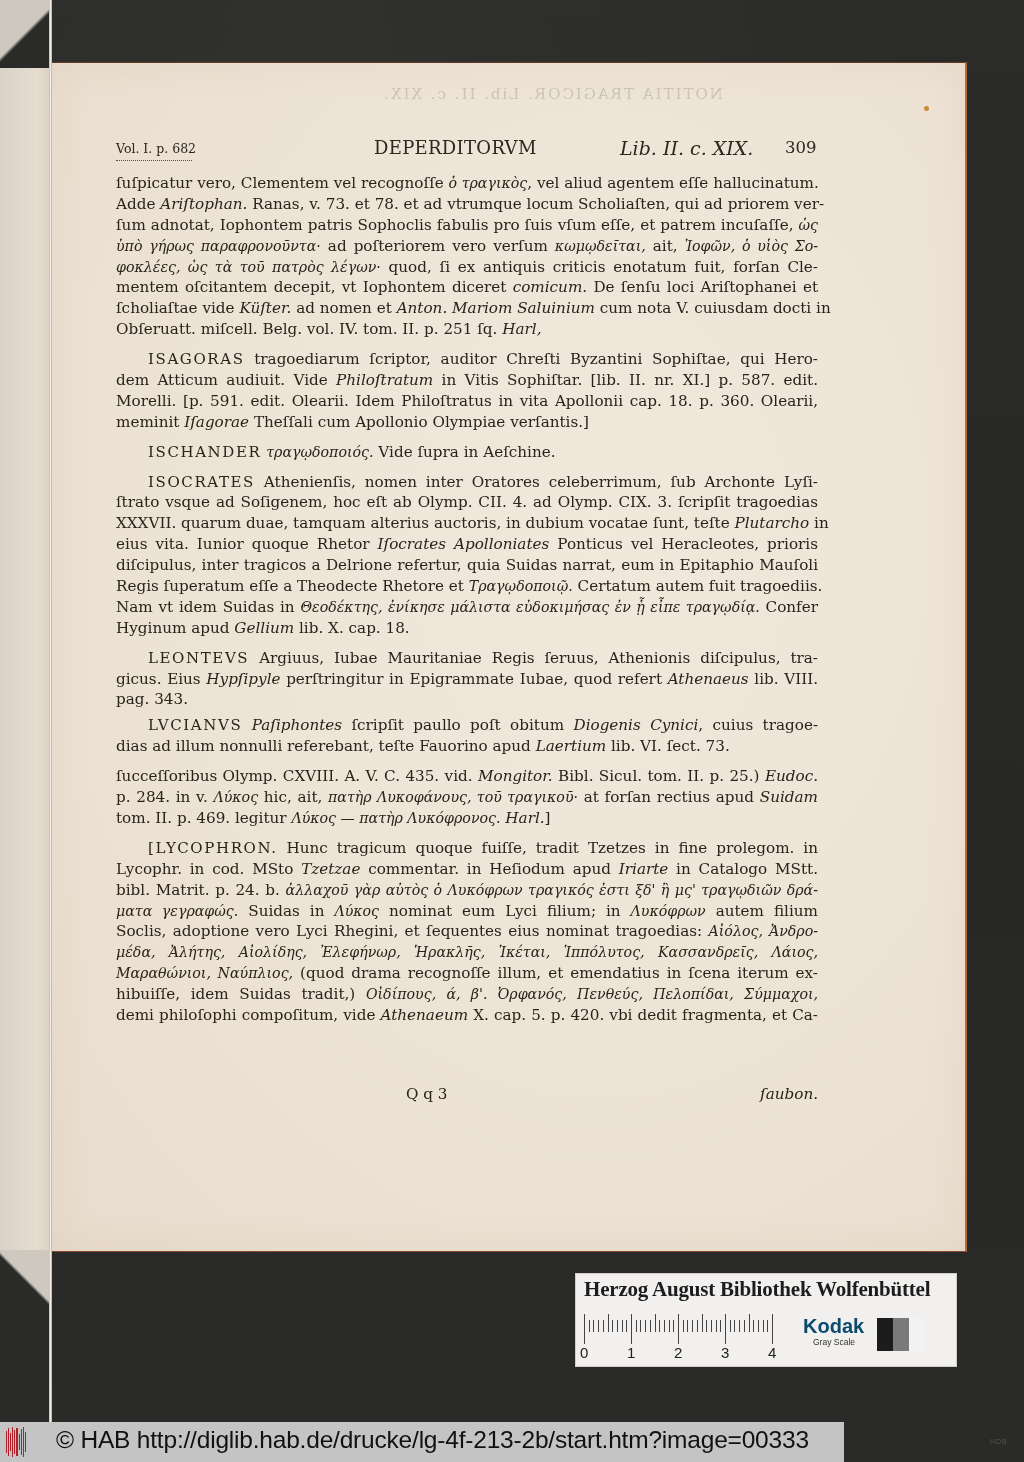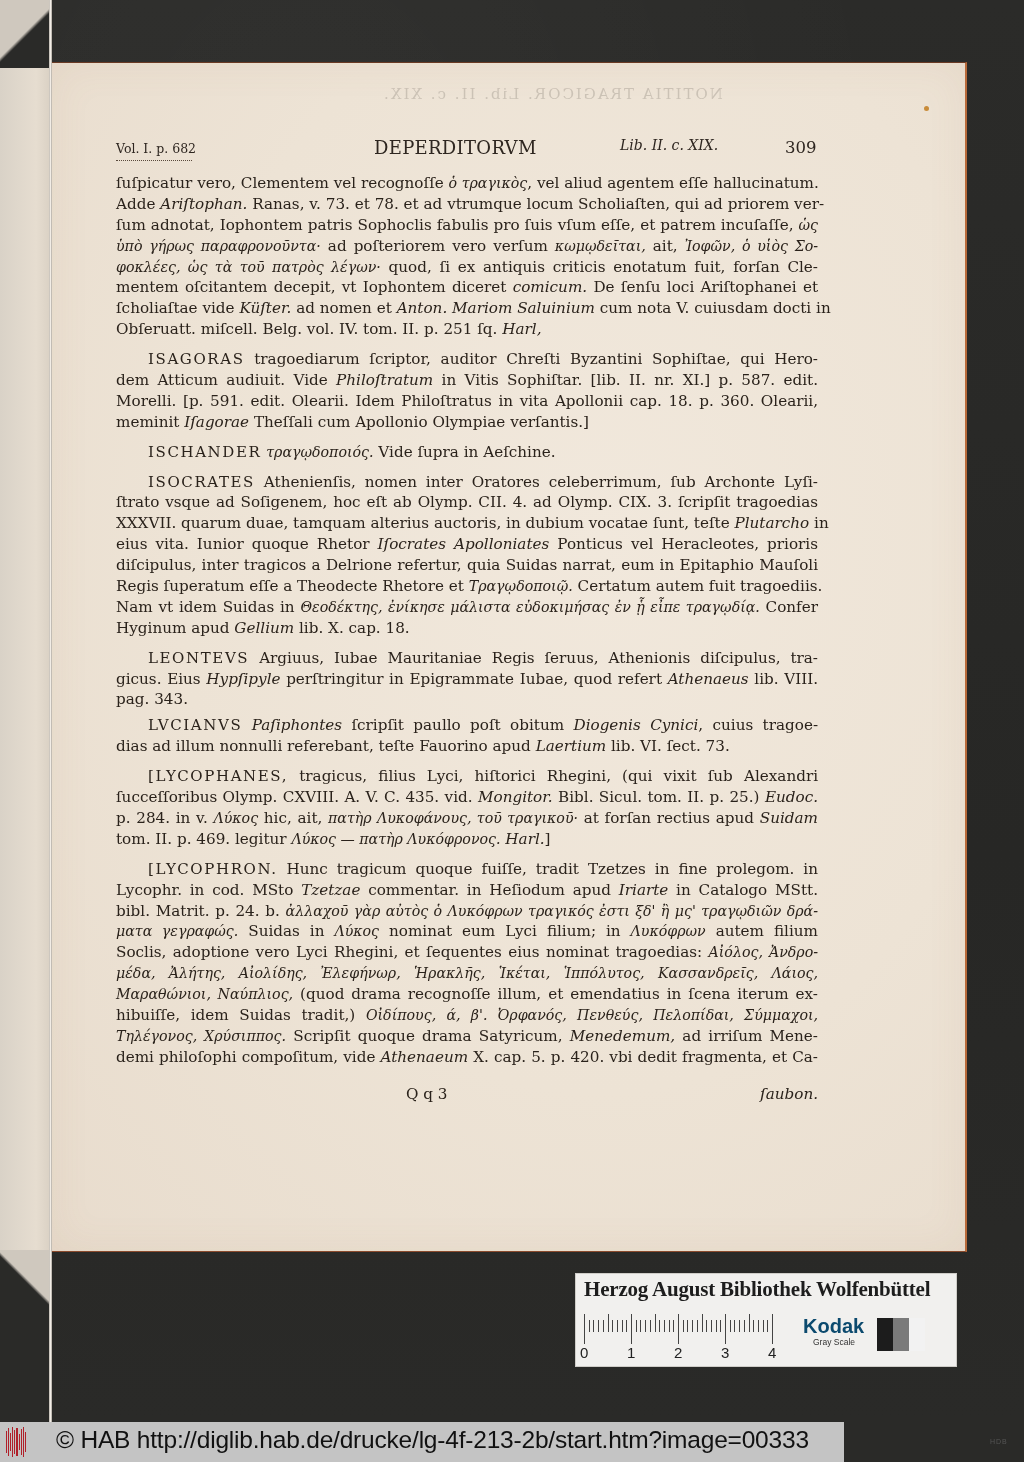--- a/index.html
+++ b/index.html
@@ -53,21 +53,21 @@
     border-radius: 50%; background: #c98c3a;
   }
   
   .running-head {
     position: absolute; top: 74px; left: 0; width: 913px; height: 24px;
     color: #2e2620;
   }
   .rh-left { position: absolute; left: 64px; top: 4px; font-size: 12.5px; }
   .rh-left-underline { position: absolute; left: 64px; top: 22px; width: 76px; height: 1px; border-bottom: 1.5px dotted #5a4a3c; }
   .rh-center { position: absolute; left: 322px; top: 0px; font-size: 18px; letter-spacing: 0.3px; }
-  .rh-right { position: absolute; left: 568px; top: 0px; font-size: 14px; font-style: italic; }
+  .rh-right { position: absolute; left: 568px; top: 0px; font-size: 19px; font-style: italic; }
   .rh-page { position: absolute; left: 733px; top: 1px; font-size: 16.5px; }
 
   
   .text-block {
     position: absolute; left: 64px; top: 110px; width: 702px;
     color: #2a221b;
     font-size: 15.2px;
   }
   .line {
     height: 20.9px; line-height: 20.9px; white-space: nowrap;
@@ -180,34 +180,32 @@
       <div class="line"><span>Nam vt idem Suidas in </span><span class="gr">Θεοδέκτης, ἐνίκησε μάλιστα εὐδοκιμήσας ἐν ᾗ εἶπε τραγῳδίᾳ.</span><span> Confer</span></div>
       <div class="line last"><span>Hyginum apud </span><span class="it">Gellium</span><span> lib. X. cap. 18.</span></div>
       <div class="gap"></div>
       <div class="line indent"><span class="caps">LEONTEVS</span><span> Argiuus, Iubae Mauritaniae Regis ſeruus, Athenionis diſcipulus, tra-</span></div>
       <div class="line"><span>gicus. Eius </span><span class="it">Hypſipyle</span><span> perſtringitur in Epigrammate Iubae, quod refert </span><span class="it">Athenaeus</span><span> lib. VIII.</span></div>
       <div class="line last"><span>pag. 343.</span></div>
       <div class="gap-sm"></div>
       <div class="line indent"><span class="caps">LVCIANVS</span><span> </span><span class="it">Paſiphontes</span><span> ſcripſit paullo poſt obitum </span><span class="it">Diogenis Cynici</span><span>, cuius tragoe-</span></div>
       <div class="line last"><span>dias ad illum nonnulli referebant, teſte Fauorino apud </span><span class="it">Laertium</span><span> lib. VI. ſect. 73.</span></div>
       <div class="gap"></div>
-      <div class="line indent"><span class="caps">[LYCOPHANES,</span><span> tragicus, filius Lyci, hiſtorici Rhegini, (qui vixit ſub Alexandri</span></div>
       <div class="line"><span>ſucceſſoribus Olymp. CXVIII. A. V. C. 435. vid. </span><span class="it">Mongitor.</span><span> Bibl. Sicul. tom. II. p. 25.) </span><span class="it">Eudoc.</span></div>
       <div class="line"><span>p. 284. in v. </span><span class="gr">Λύκος</span><span> hic, ait, </span><span class="gr">πατὴρ Λυκοφάνους, τοῦ τραγικοῦ·</span><span> at forſan rectius apud </span><span class="it">Suidam</span></div>
       <div class="line last"><span>tom. II. p. 469. legitur </span><span class="gr">Λύκος — πατὴρ Λυκόφρονος.</span><span> </span><span class="it">Harl.</span><span>]</span></div>
       <div class="gap"></div>
       <div class="line indent"><span class="caps">[LYCOPHRON.</span><span> Hunc tragicum quoque fuiſſe, tradit Tzetzes in fine prolegom. in</span></div>
       <div class="line"><span>Lycophr. in cod. MSto </span><span class="it">Tzetzae</span><span> commentar. in Heſiodum apud </span><span class="it">Iriarte</span><span> in Catalogo MStt.</span></div>
       <div class="line"><span>bibl. Matrit. p. 24. b. </span><span class="gr">ἀλλαχοῦ γὰρ αὐτὸς ὁ Λυκόφρων τραγικός ἐστι ξδ' ἢ μς' τραγῳδιῶν δρά-</span></div>
       <div class="line"><span class="gr">ματα γεγραφώς.</span><span> Suidas in </span><span class="gr">Λύκος</span><span> nominat eum Lyci filium; in </span><span class="gr">Λυκόφρων</span><span> autem filium</span></div>
       <div class="line"><span>Soclis, adoptione vero Lyci Rhegini, et ſequentes eius nominat tragoedias: </span><span class="gr">Αἰόλος, Ἀνδρο-</span></div>
       <div class="line"><span class="gr">μέδα, Ἀλήτης, Αἰολίδης, Ἐλεφήνωρ, Ἡρακλῆς, Ἱκέται, Ἱππόλυτος, Κασσανδρεῖς, Λάιος,</span></div>
       <div class="line"><span class="gr">Μαραθώνιοι, Ναύπλιος,</span><span> (quod drama recognoſſe illum, et emendatius in ſcena iterum ex-</span></div>
       <div class="line"><span>hibuiſſe, idem Suidas tradit,) </span><span class="gr">Οἰδίπους, ά, β'. Ὀρφανός, Πενθεύς, Πελοπίδαι, Σύμμαχοι,</span></div>
-      <div class="line"><span class="gr">Τηλέγονος, Χρύσιππος.</span><span> Scripſit quoque drama Satyricum, </span><span class="it">Menedemum,</span><span> ad irriſum Mene-</span></div>
       <div class="line"><span>demi philoſophi compoſitum, vide </span><span class="it">Athenaeum</span><span> X. cap. 5. p. 420. vbi dedit fragmenta, et Ca-</span></div>
     </div>
 
   <div class="signature">
     <span class="sig-mark">Q q 3</span>
     <span class="catch-word">ſaubon.</span>
   </div>
 </div>
 
 <div class="target">

